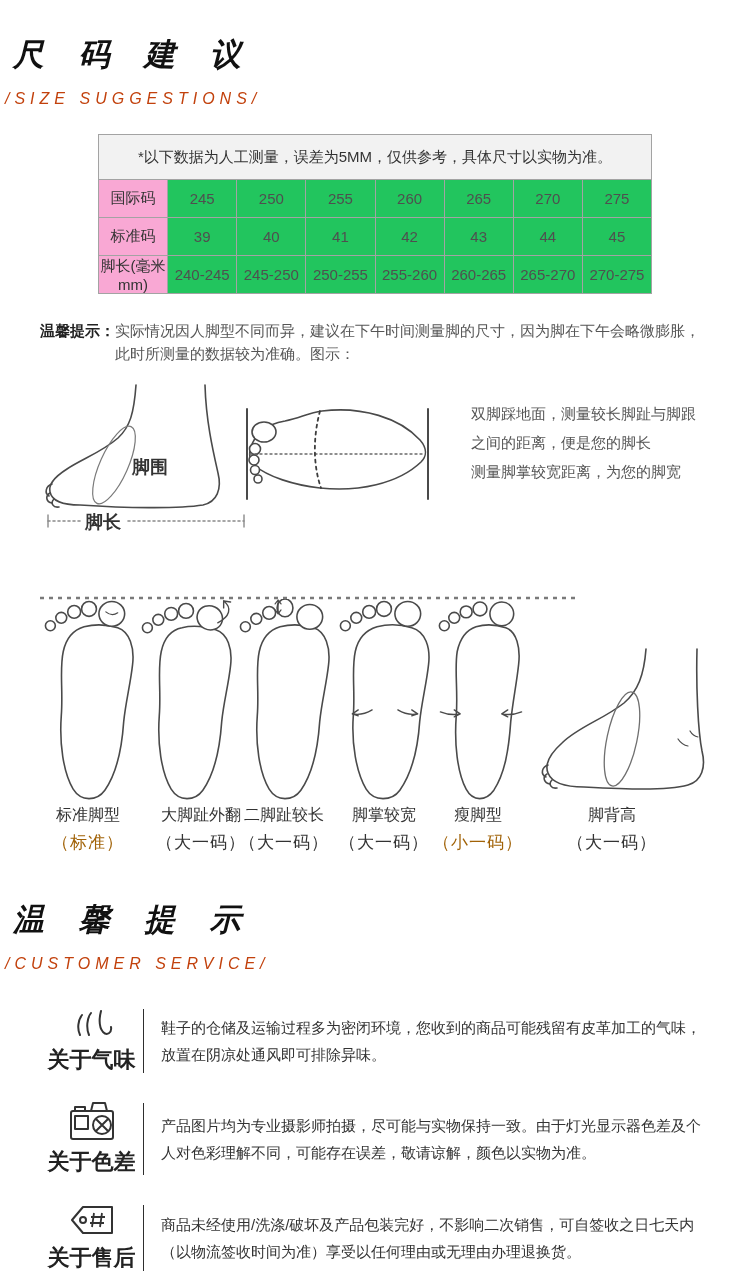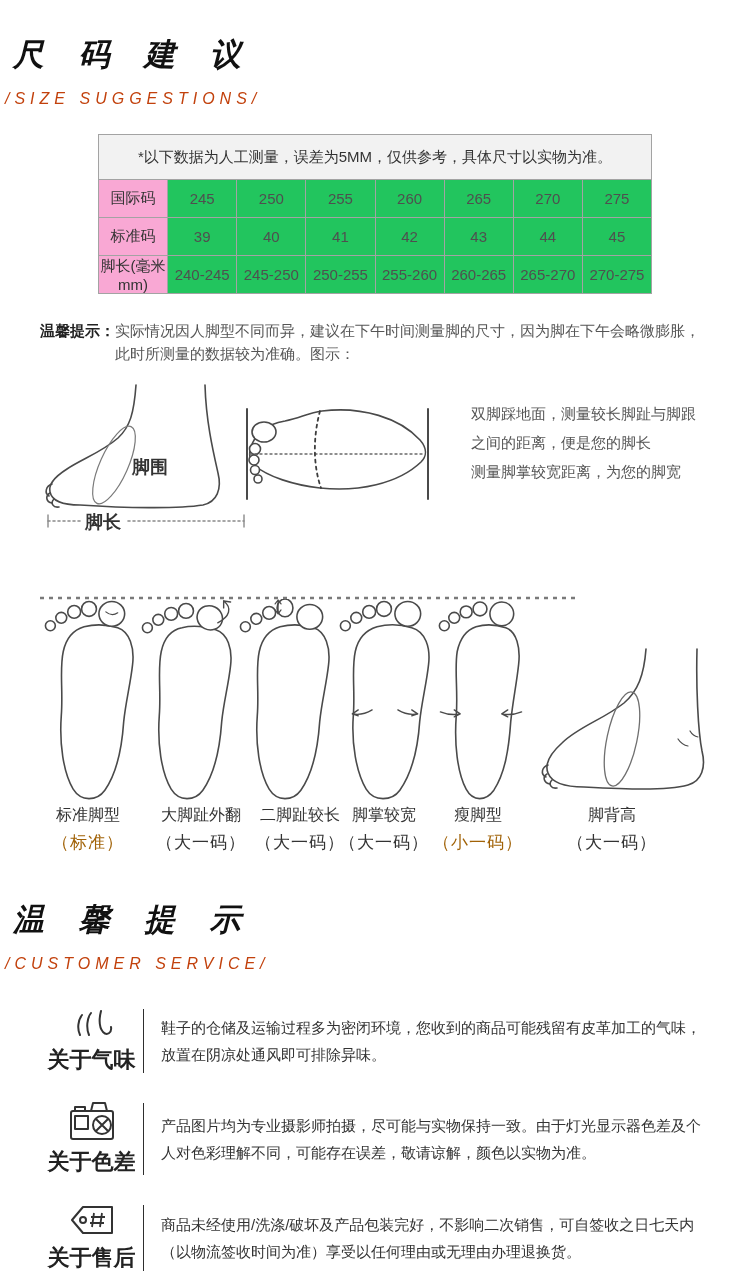--- a/index.html
+++ b/index.html
@@ -217,21 +217,21 @@
     </svg>
 
     <div class="foot-label" style="left:88px">
       <div class="fname">标准脚型</div>
       <div class="fadvice red">（标准）</div>
     </div>
     <div class="foot-label" style="left:201px">
       <div class="fname">大脚趾外翻</div>
       <div class="fadvice">（大一码）</div>
     </div>
-    <div class="foot-label" style="left:300px">
+    <div class="foot-label" style="left:284px">
       <div class="fname">二脚趾较长</div>
       <div class="fadvice">（大一码）</div>
     </div>
     <div class="foot-label" style="left:384px">
       <div class="fname">脚掌较宽</div>
       <div class="fadvice">（大一码）</div>
     </div>
     <div class="foot-label" style="left:478px">
       <div class="fname">瘦脚型</div>
       <div class="fadvice red">（小一码）</div>

